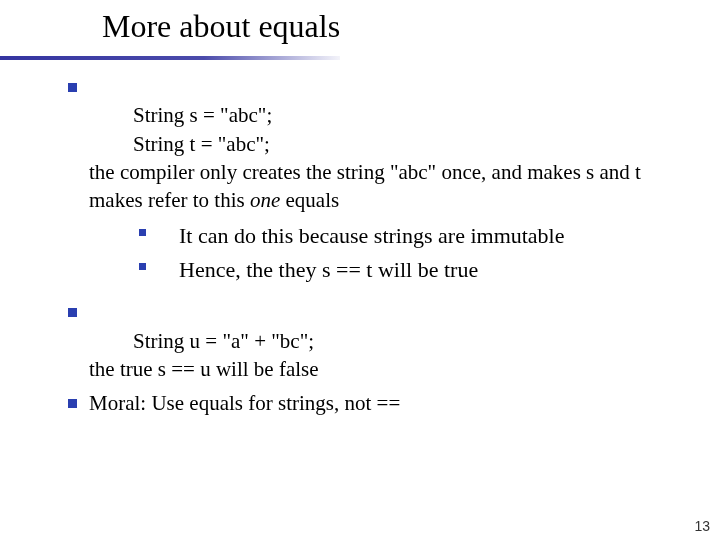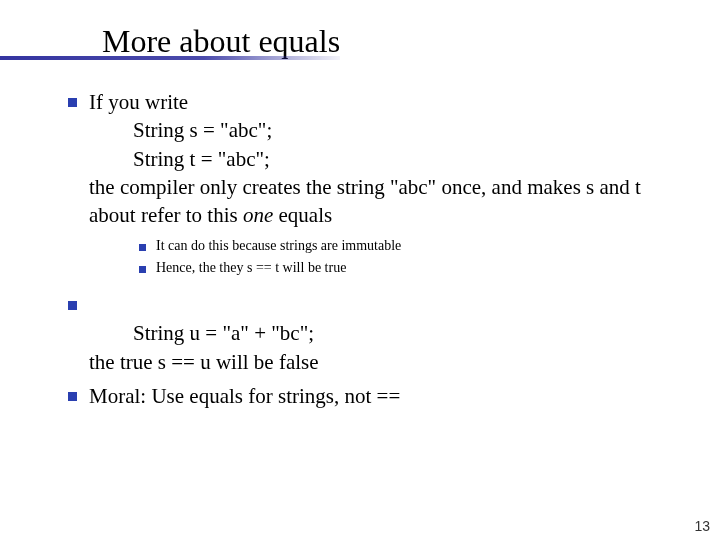--- a/index.html
+++ b/index.html
@@ -6,21 +6,21 @@
   body {
     width: 720px;
     height: 540px;
     background: #fff;
     font-family: "Times New Roman", Times, serif;
     color: #000;
     position: relative;
     overflow: hidden;
   }
   .title-area {
-    padding: 23px 0 4px 102px;
+    padding: 8px 0 4px 102px;
   }
   .title-area h1 {
     font-size: 32px;
     font-weight: normal;
   }
   .code-title { font-family: "Comic Sans MS", "Comic Sans", cursive; }
   .underline-bar {
     position: absolute;
     left: 0;
     top: 56px;
@@ -57,23 +57,24 @@
     font-size: 21px;
     line-height: 1.35;
     margin-bottom: 6px;
   }
   .item .body { flex: 1; }
   .subitems {
     padding: 6px 0 4px 50px;
   }
   .subitem {
     display: flex;
-    font-size: 14px;
+    font-size: 22px;
     line-height: 1.4;
     margin-bottom: 3px;
+    gap: 23px;
   }
   .subitem .body { flex: 1; }
   .code { font-family: "Comic Sans MS", "Comic Sans", cursive; }
   .indent-code {
     display: block;
     padding-left: 44px;
     font-family: "Comic Sans MS", "Comic Sans", cursive;
   }
   .page-num {
     position: absolute;
@@ -94,25 +95,25 @@
     <span>More about </span><span class="code-title">equals</span>
   </h1>
 </div>
 <div class="underline-bar"></div>
 
 <div class="content">
 
   <div class="item">
     <span class="bullet"></span>
     <div class="body">
-      <span>If you write</span><br>
+      <br>
       <span class="indent-code">String s = "abc";</span>
       <span class="indent-code">String t = "abc";</span>
       <span>the compiler only creates the string </span><span class="code">"abc"</span><span> once, and makes </span><span class="code">s</span><span> and </span><span class="code">t</span><br>
-      <span>about refer to this </span><em class="one">one</em><span> equals</span>
+      <span>makes refer to this </span><em class="one">one</em><span> equals</span>
 
       <div class="subitems">
         <div class="subitem">
           <span class="bullet-sm"></span>
           <div class="body">It can do this because strings are immutable</div>
         </div>
         <div class="subitem">
           <span class="bullet-sm"></span>
           <div class="body">
             <span>Hence, the they </span><span class="code">s == t</span><span> will be </span><span class="code">true</span>

